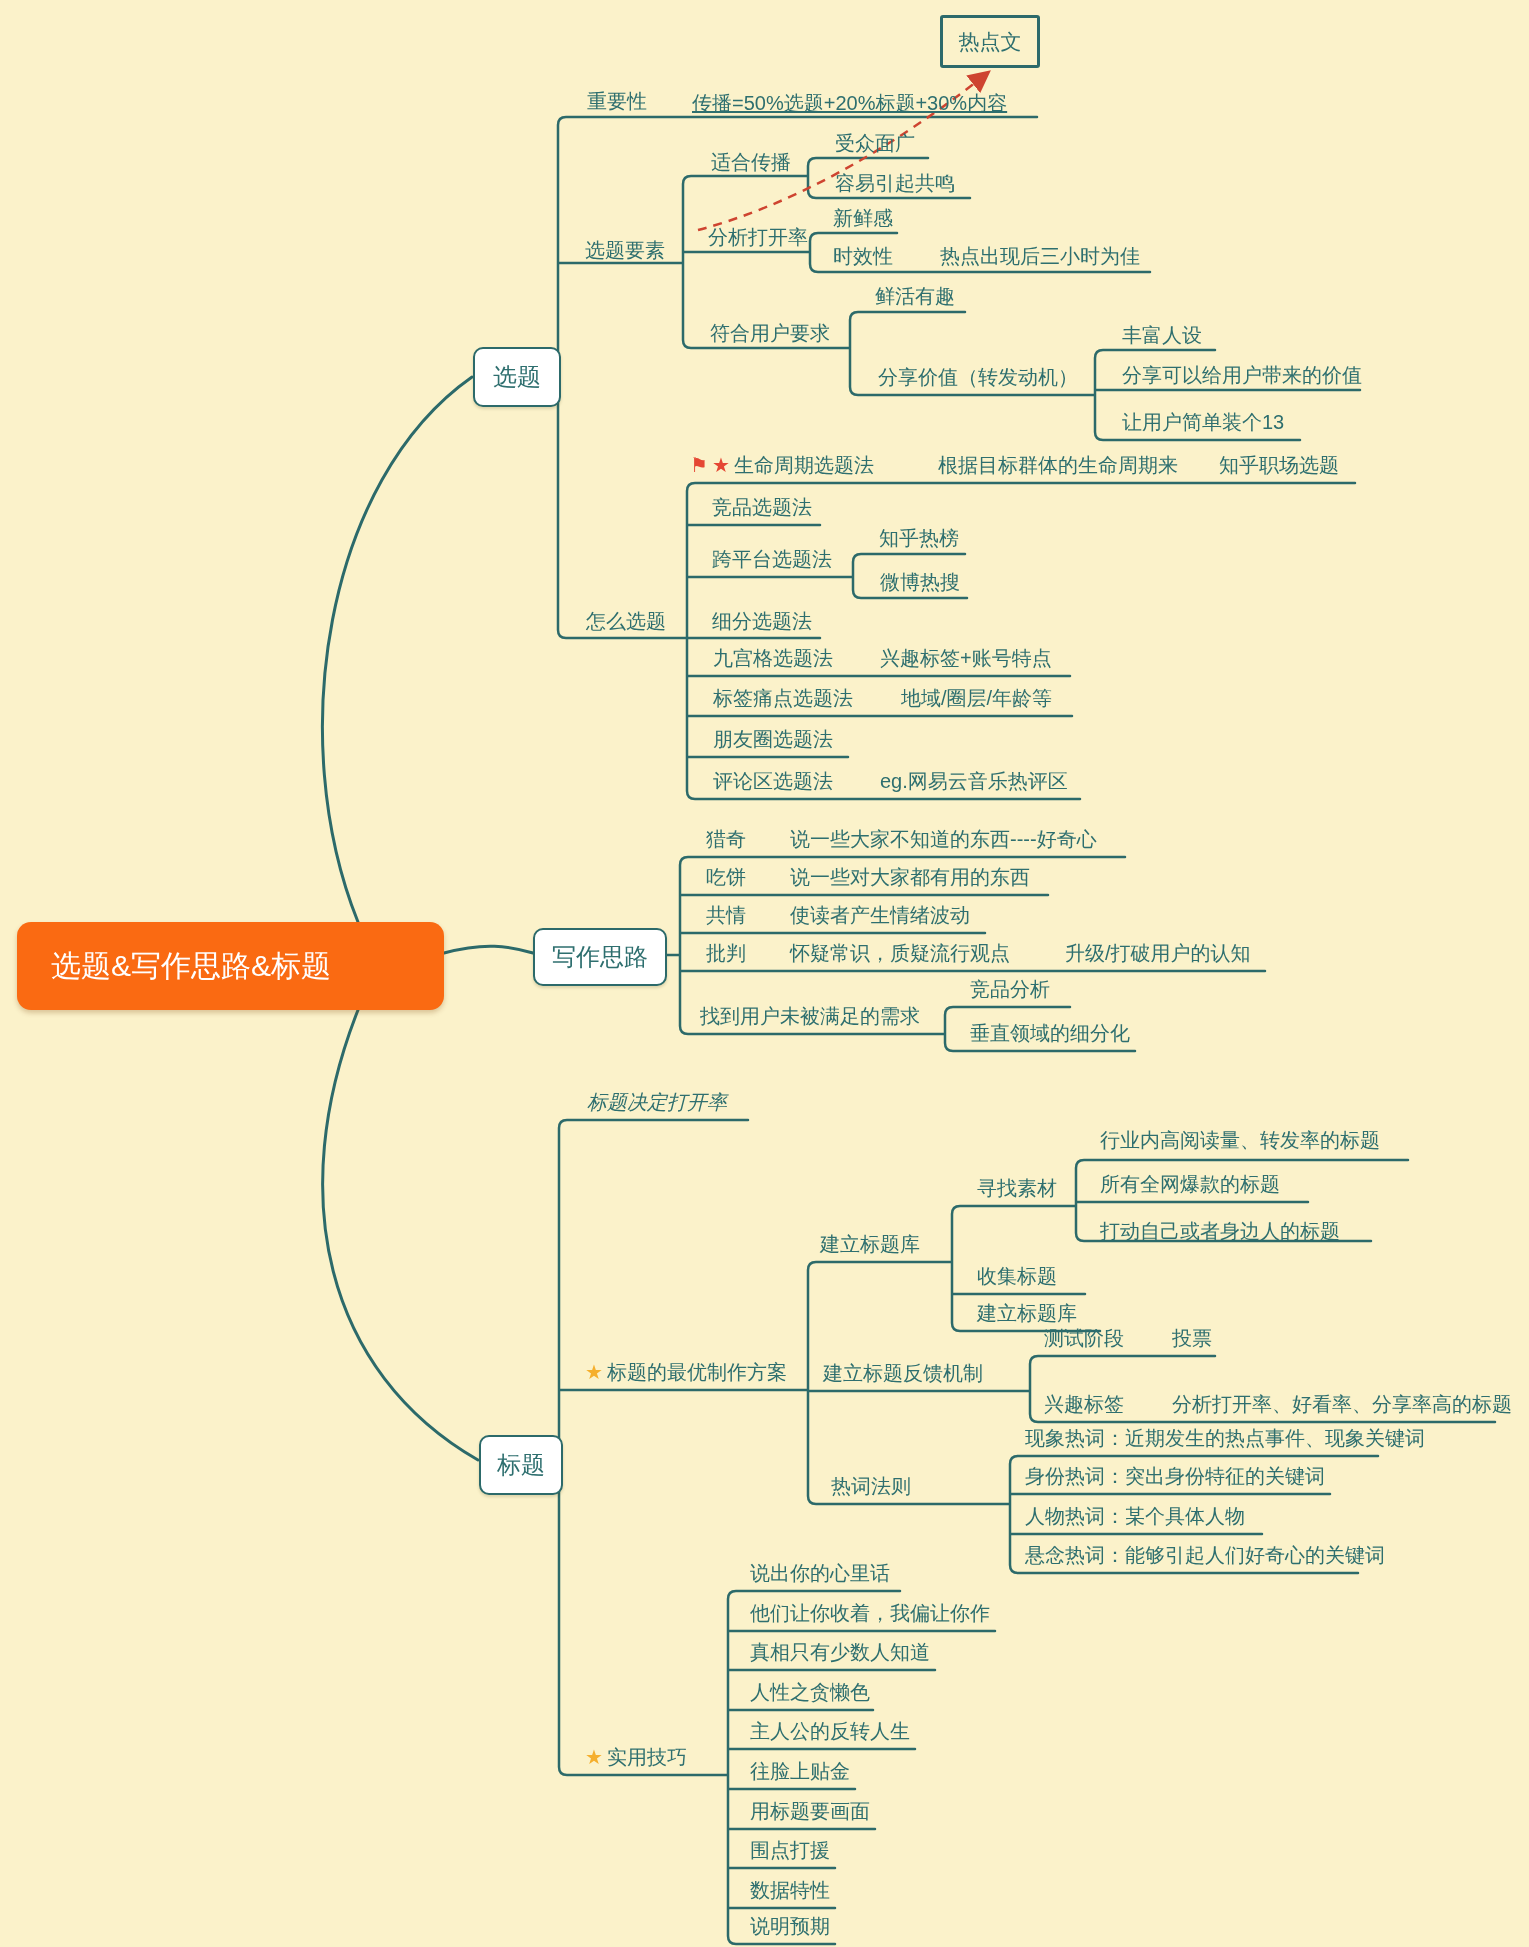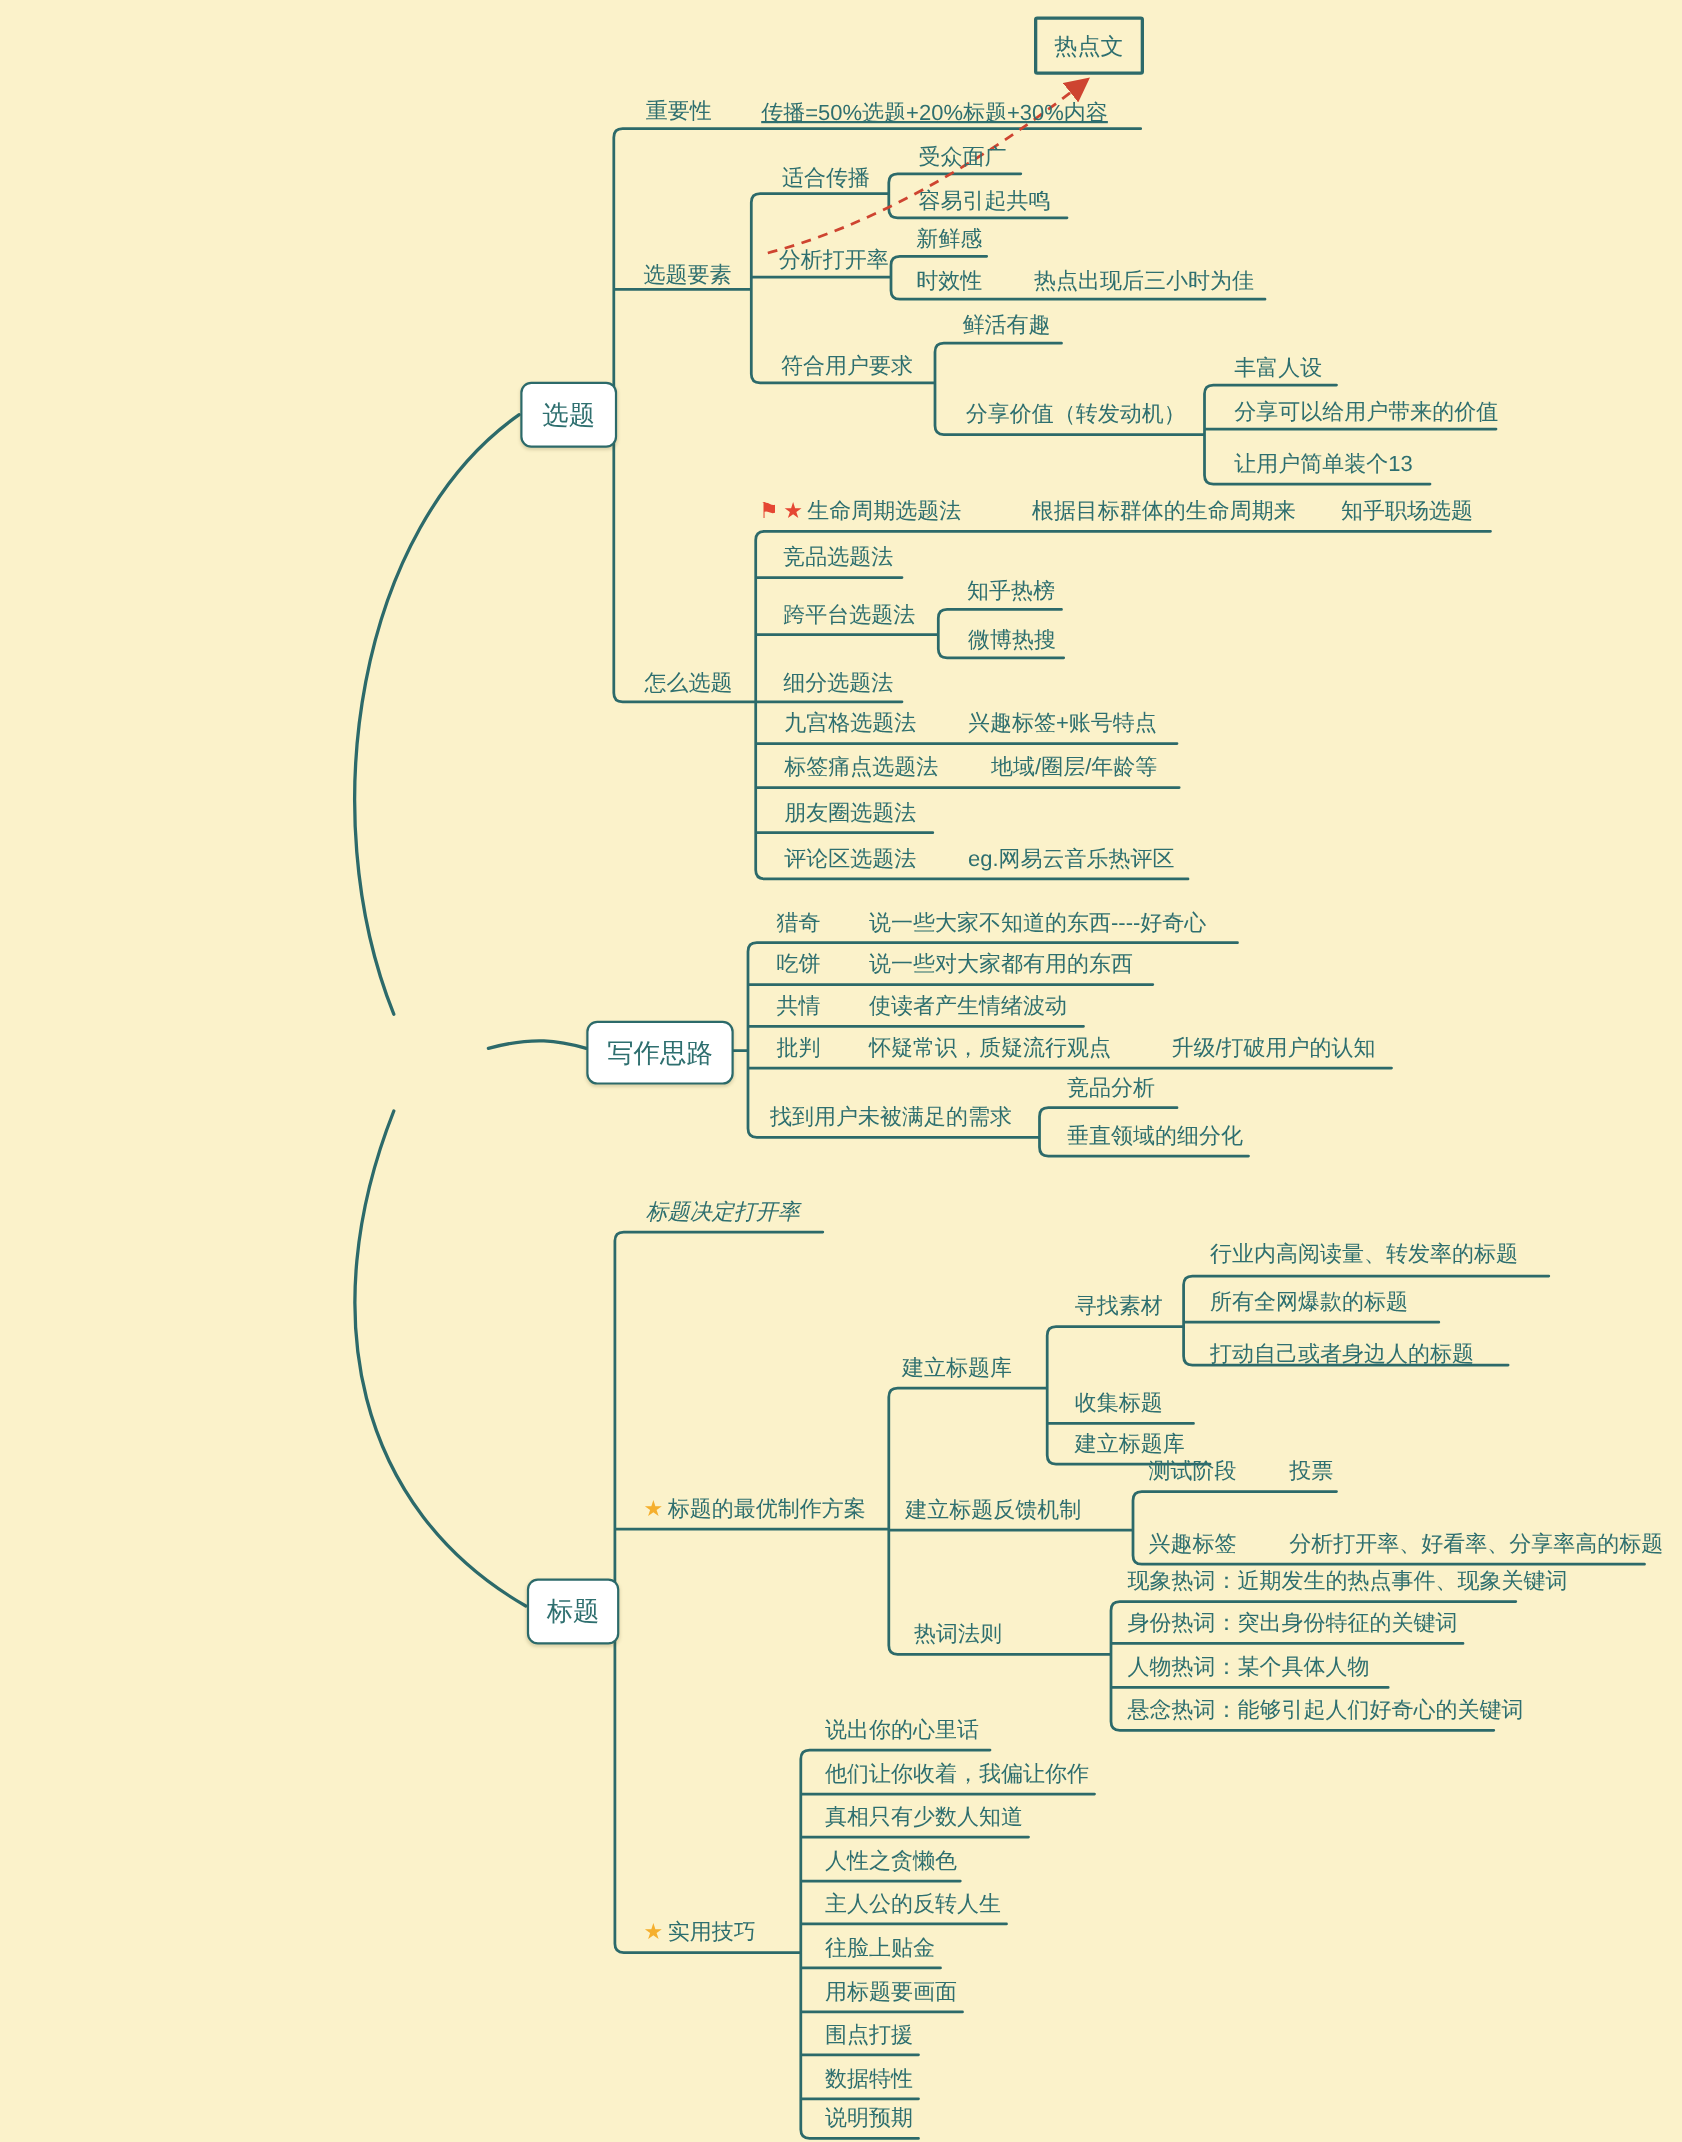--- a/index.html
+++ b/index.html
@@ -74,20 +74,23 @@
       M1018 1456 Q1010 1456 1010 1464 L1010 1565 Q1010 1573 1018 1573
       M1018 1456 L1378 1456  M1010 1494 L1330 1494  M1010 1534 L1262 1534  M1018 1573 L1358 1573
       M736 1591 Q728 1591 728 1599 L728 1936 Q728 1944 736 1944
       M736 1591 L900 1591  M728 1631 L995 1631  M728 1670 L935 1670
       M728 1710 L873 1710  M728 1749 L915 1749  M728 1789 L855 1789
       M728 1829 L875 1829  M728 1868 L835 1868  M728 1908 L835 1908  M736 1944 L835 1944"></path>
     <path fill="none" stroke="#CE4430" stroke-width="2.5" stroke-dasharray="9 7" marker-end="url(#arrowred)" d="
       M698 230 C790 206 890 150 985 75"></path>
   </svg>
 
+  <div class="rootbox" style="left:17px;top:922px;width:393px;height:88px;">
+    <span>选题&amp;写作思路&amp;标题</span>
+  </div>
   <div class="box" style="left:473px;top:347px;width:84px;height:56px;">
     <span>选题</span>
   </div>
   <div class="box" style="left:533px;top:928px;width:130px;height:54px;">
     <span>写作思路</span>
   </div>
   <div class="box" style="left:479px;top:1435px;width:80px;height:56px;">
     <span>标题</span>
   </div>
   <div class="floatbox" style="left:940px;top:15px;width:94px;height:47px;">

